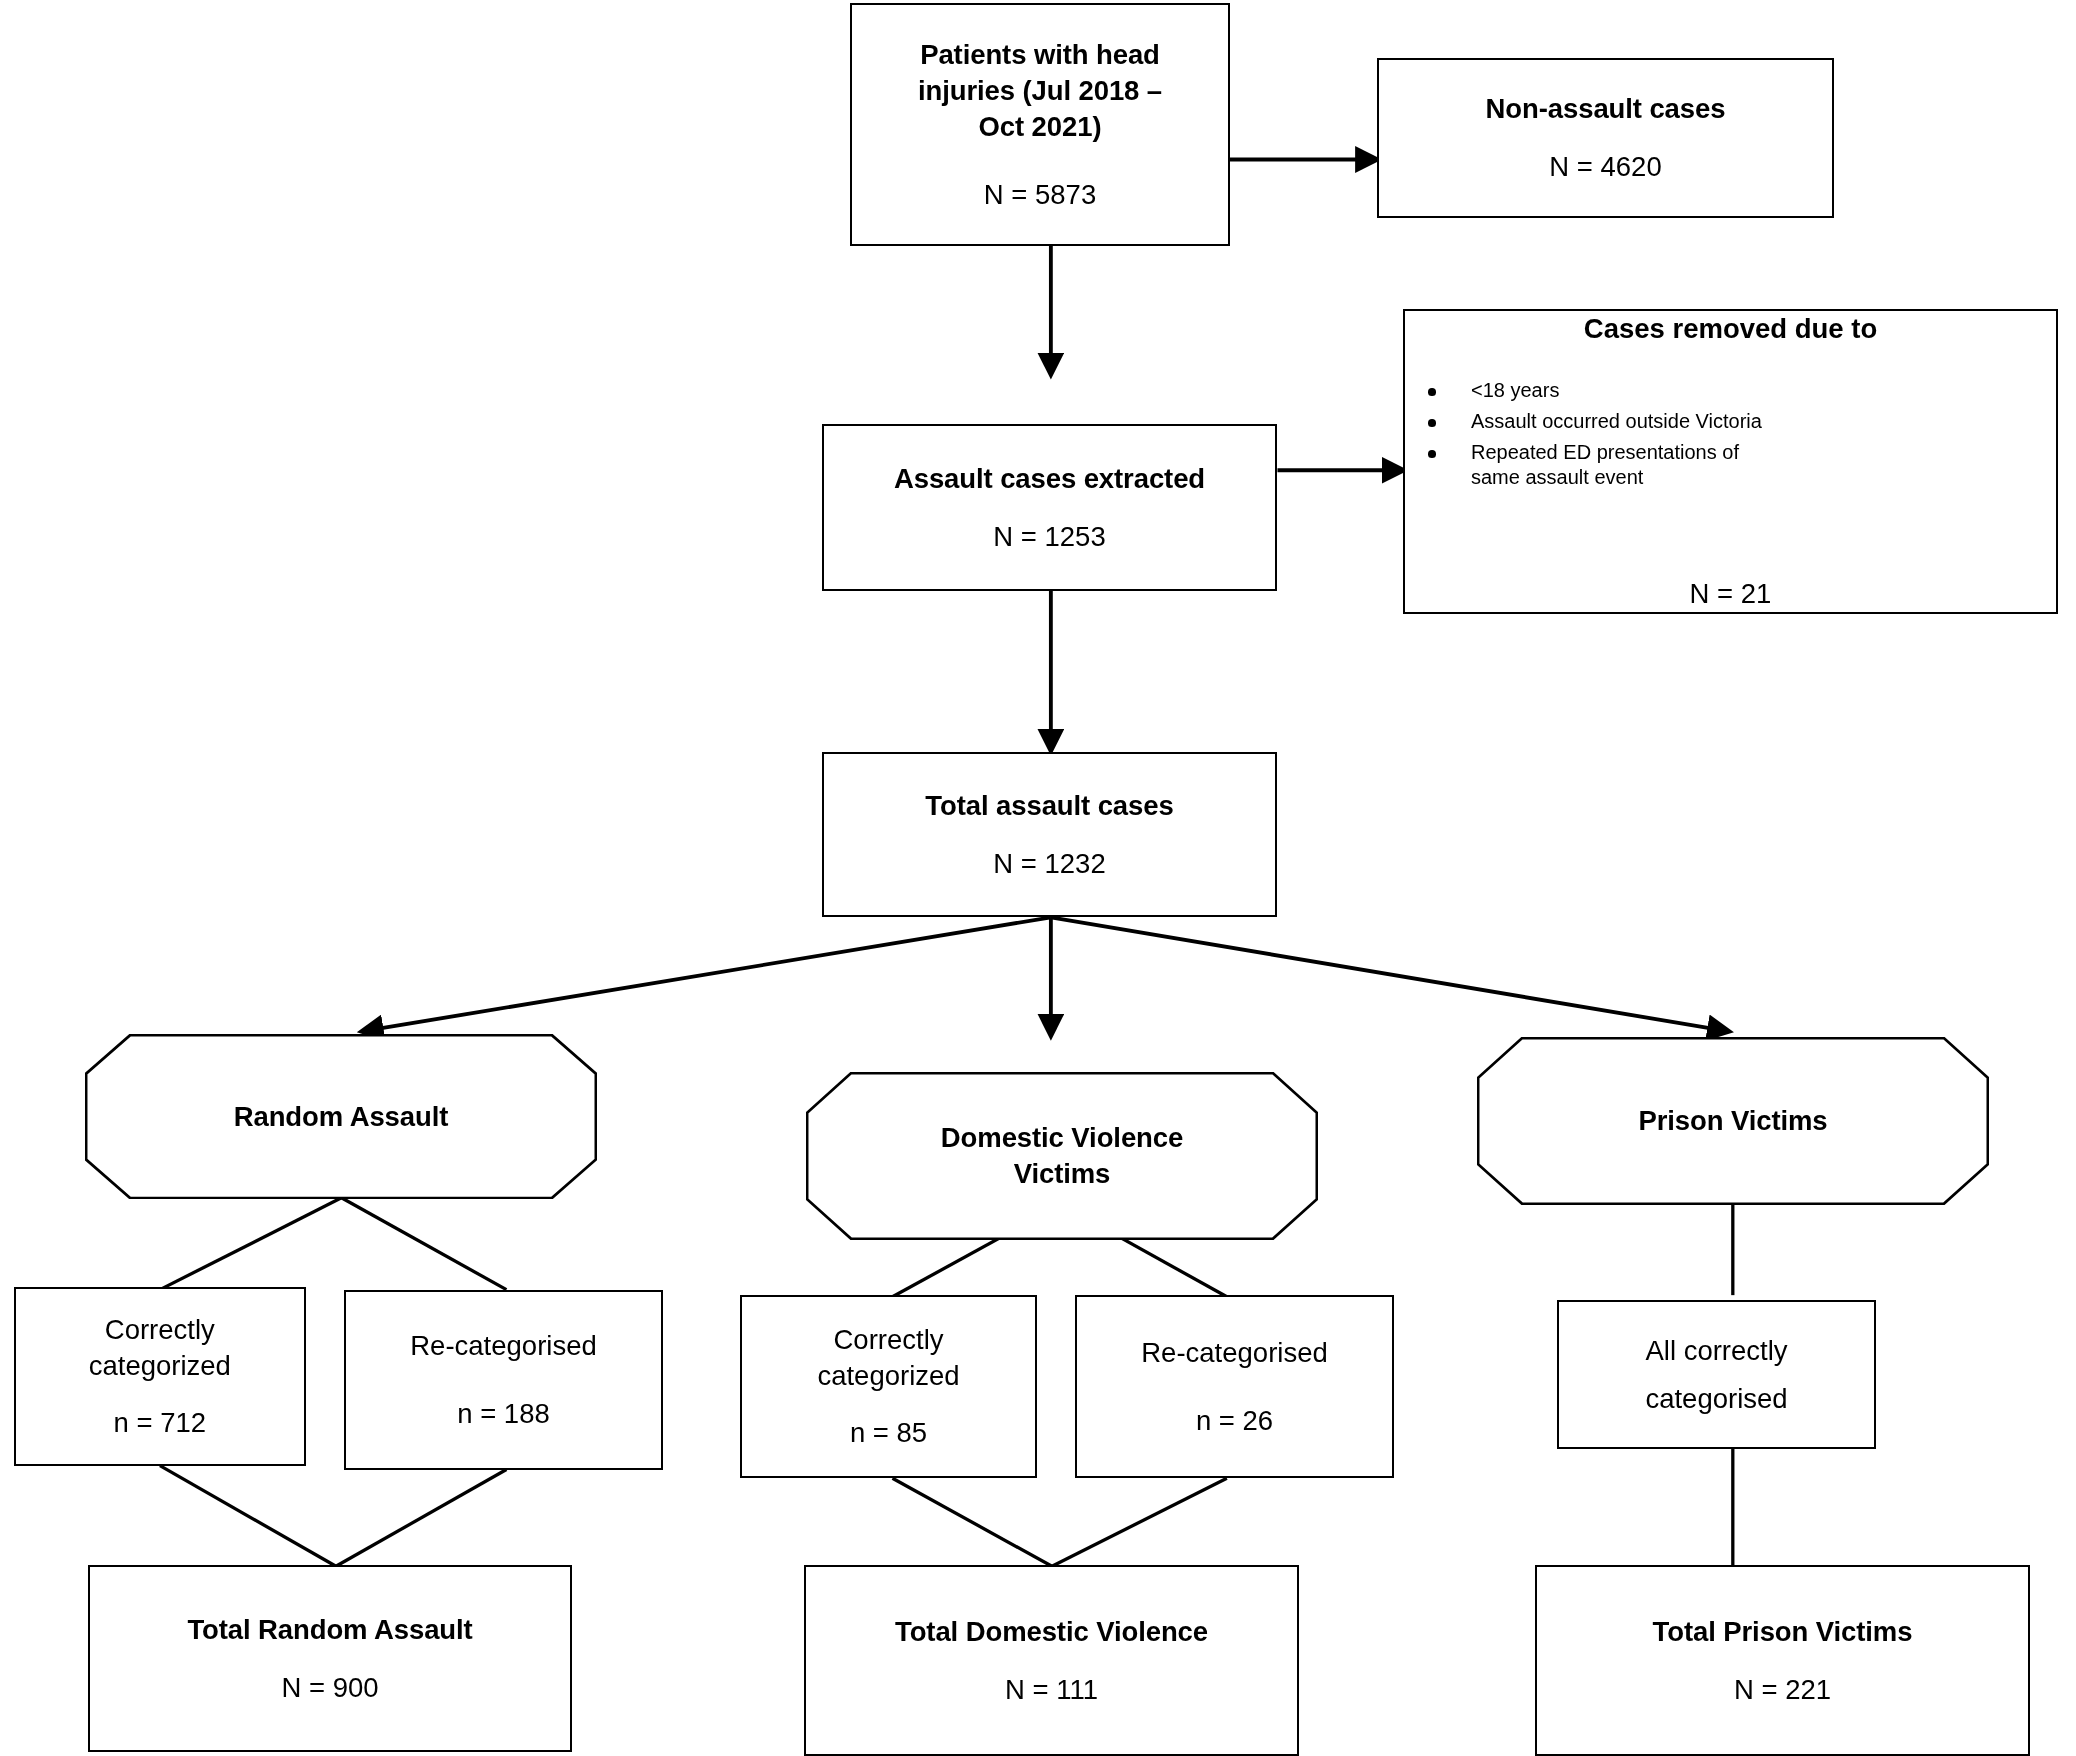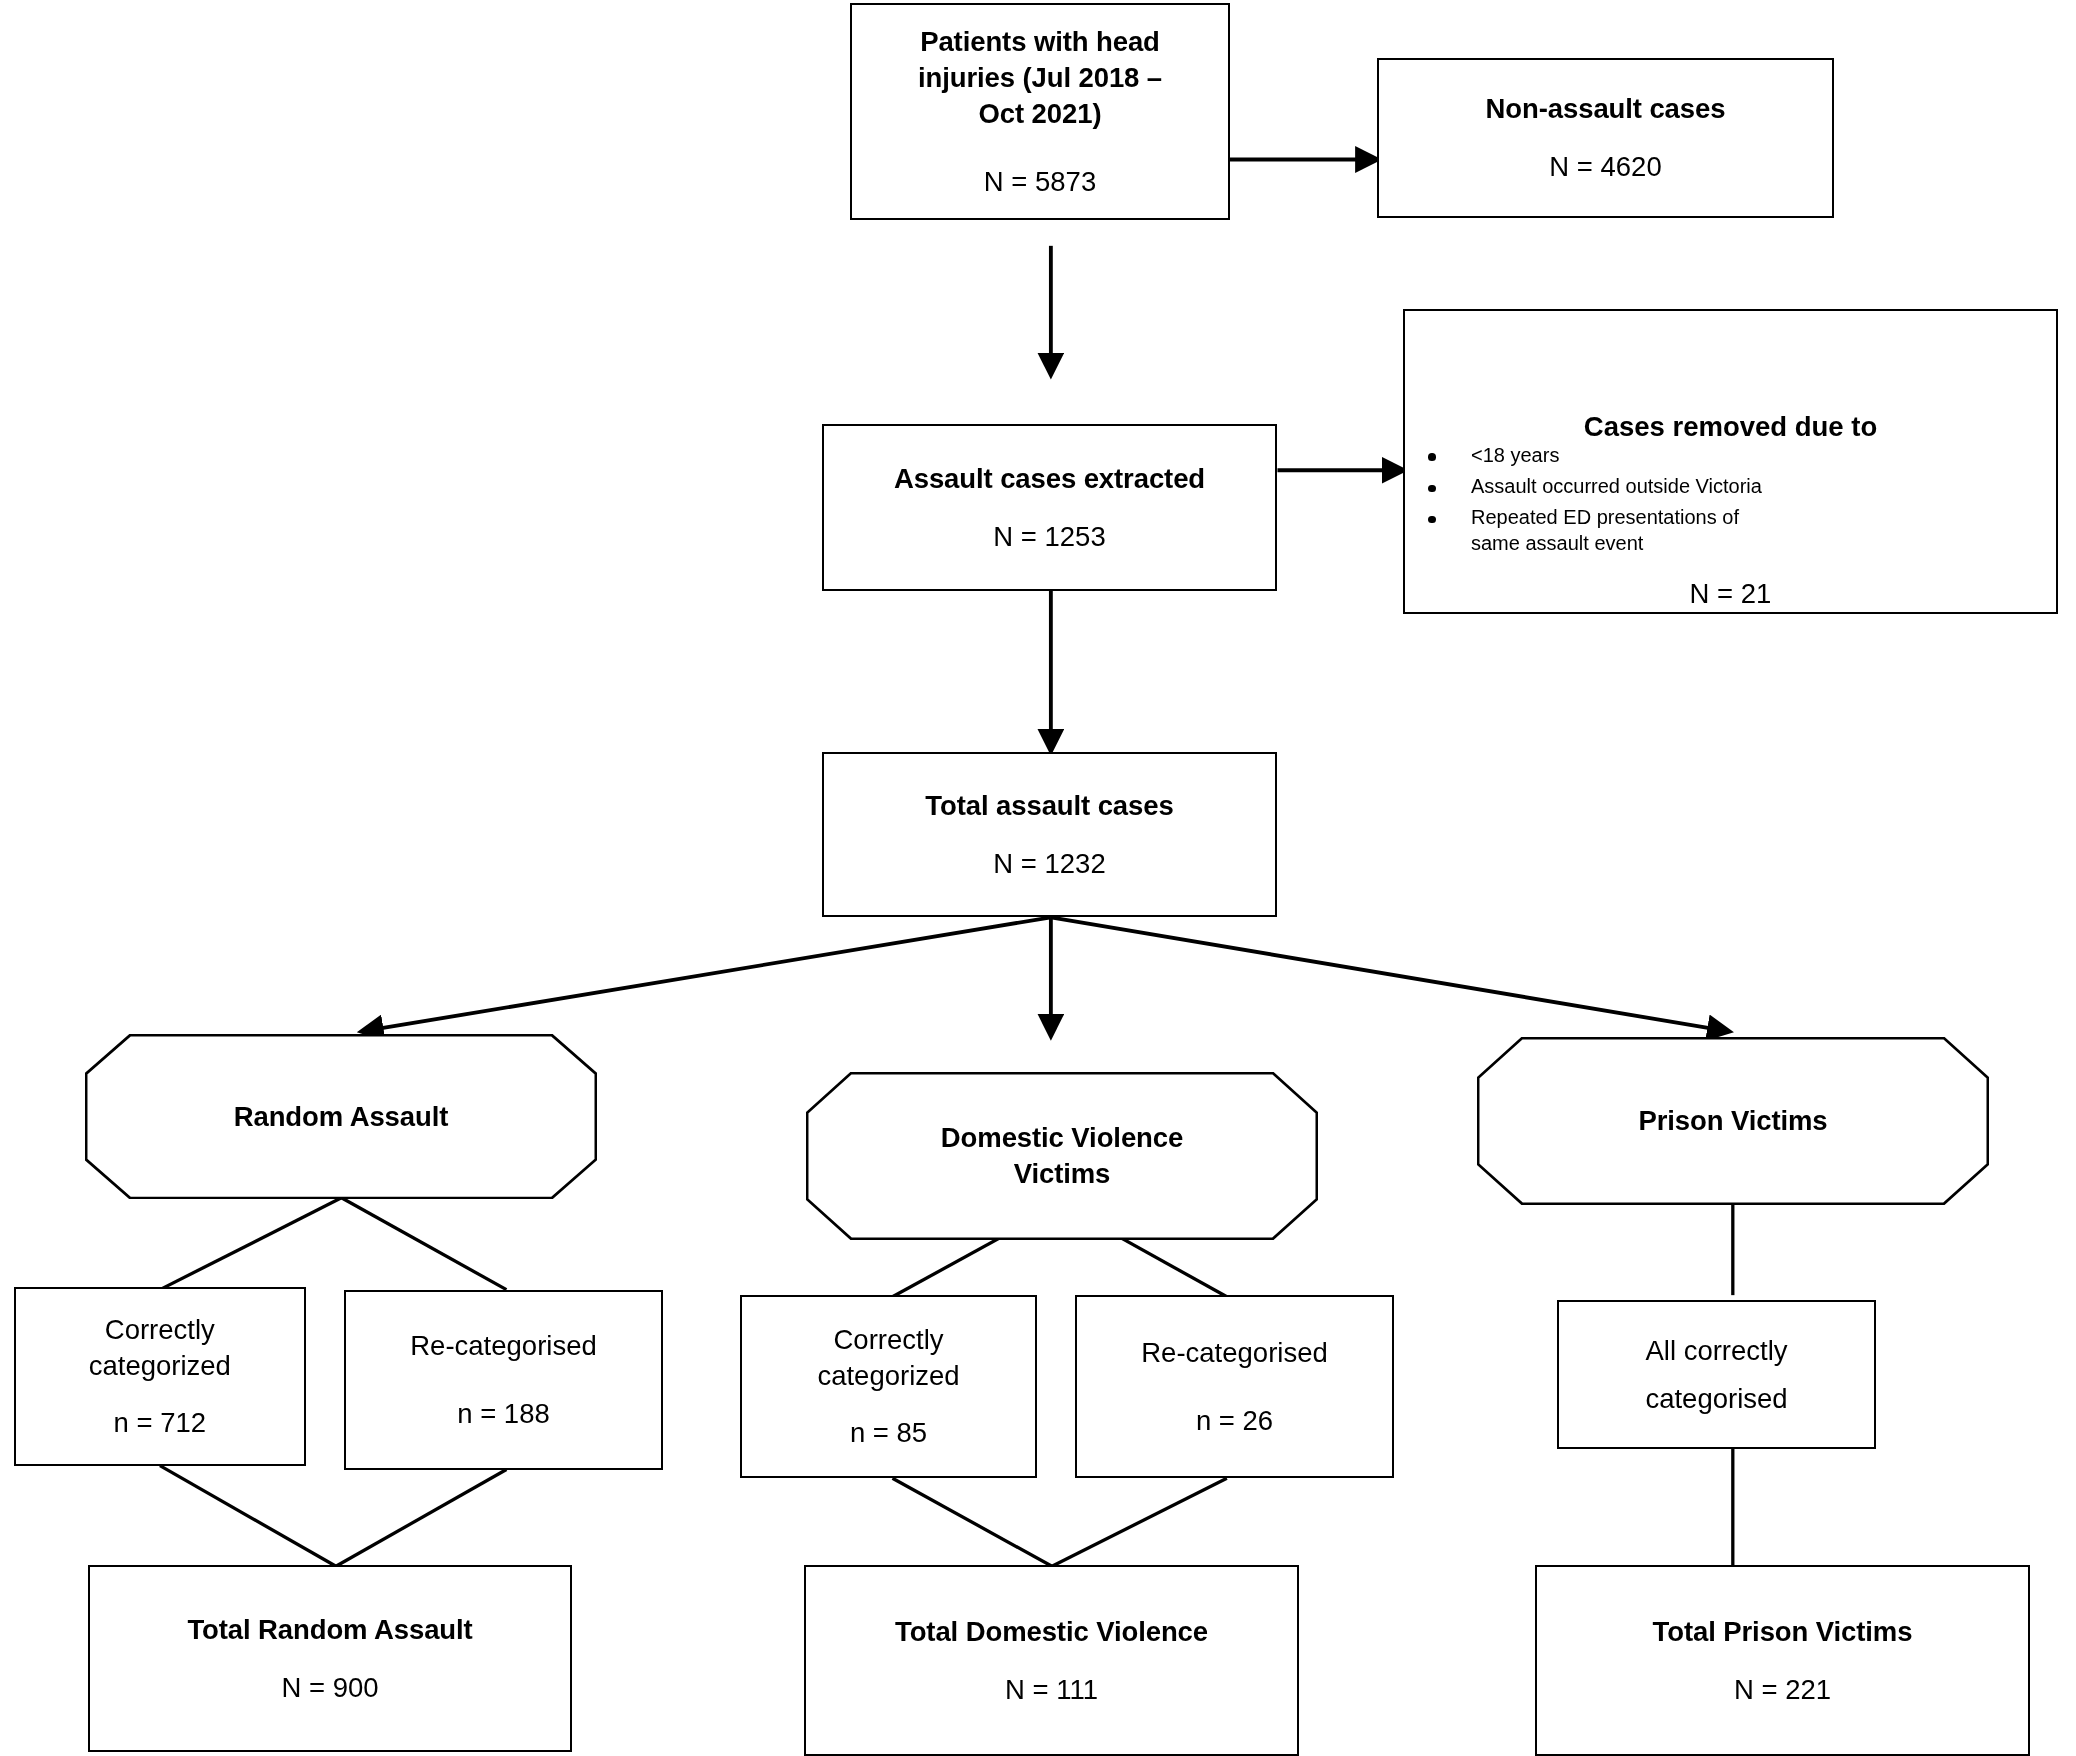--- a/index.html
+++ b/index.html
@@ -167,21 +167,21 @@
     </g>
 
     <g>
       <path d="M 3150 2190 L 3150 2355" stroke="#000" stroke-width="6" fill="none"></path>
     </g>
     <g>
       <path d="M 3150 2632 L 3150 2848" stroke="#000" stroke-width="6" fill="none"></path>
     </g>
   </svg>
 
-  <div class="node rect" style="left:850px; top:3.3px; width:380px; height:217px;">
+  <div class="node rect" style="left:850px; top:3.3px; width:380px; height:243px;">
     <div class="title">
       <div>Patients with head</div>
       <div>injuries (Jul 2018 –</div>
       <div>Oct 2021)</div>
     </div>
     <div class="gap-lg"></div>
     <div class="count">N = 5873</div>
   </div>
 
   <div class="node rect" style="left:1377px; top:58px; width:457px; height:160px;">
@@ -189,21 +189,21 @@
     <div class="gap-md"></div>
     <div class="count">N = 4620</div>
   </div>
 
   <div class="node rect" style="left:822px; top:376px; width:455px; height:167px;margin-top:48px;">
     <div class="title">Assault cases extracted</div>
     <div class="gap-md"></div>
     <div class="count">N = 1253</div>
   </div>
 
-  <div class="node rect" style="left:1403px; top:309px; width:655px; height:305px; justify-content:flex-end; padding-top:8px;">
+  <div class="node rect" style="left:1403px; top:309px; width:655px; height:305px; justify-content:space-between; padding-top:2px;">
     <div class="bx-title">Cases removed due to</div>
     <div class="bullets">
       <div class="bline">
         <span class="bdot"></span>
         <span>&lt;18 years</span>
       </div>
       <div class="bline">
         <span class="bdot"></span>
         <span>Assault occurred outside Victoria</span>
       </div>

